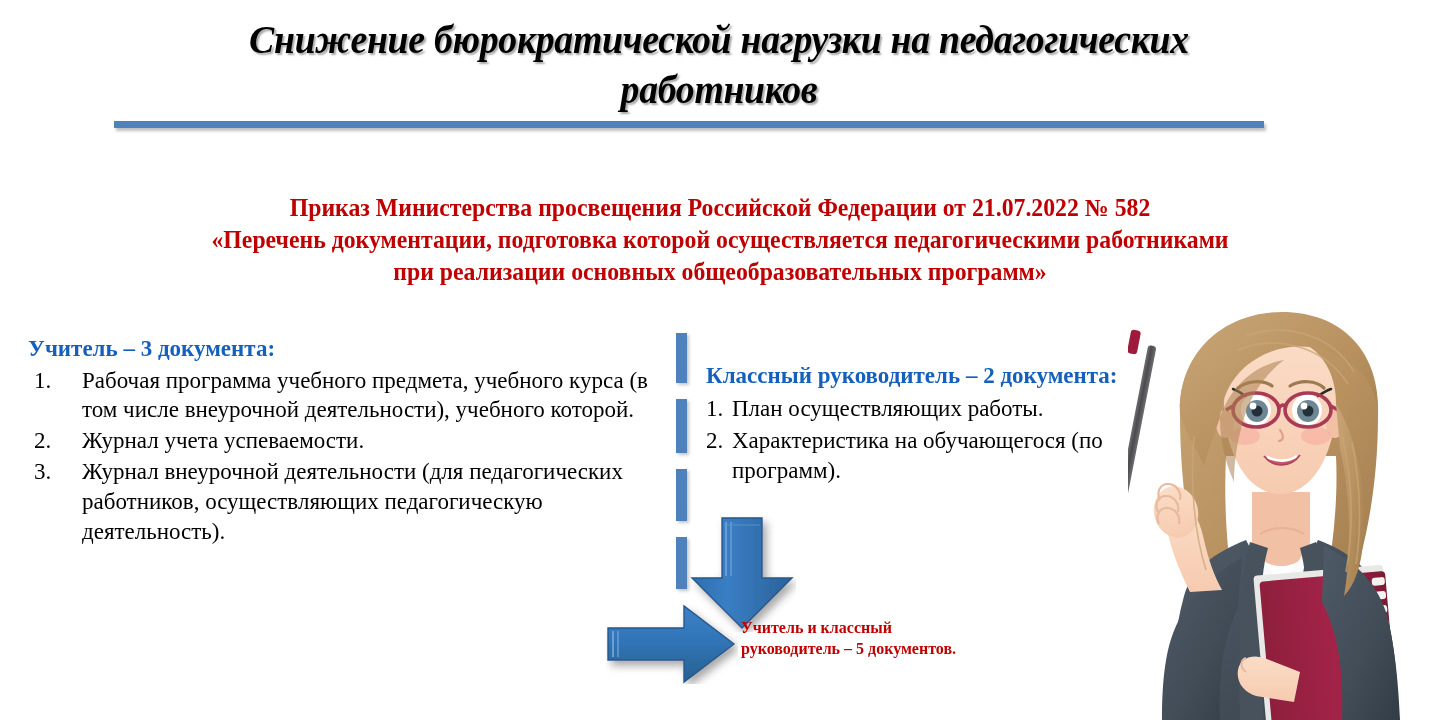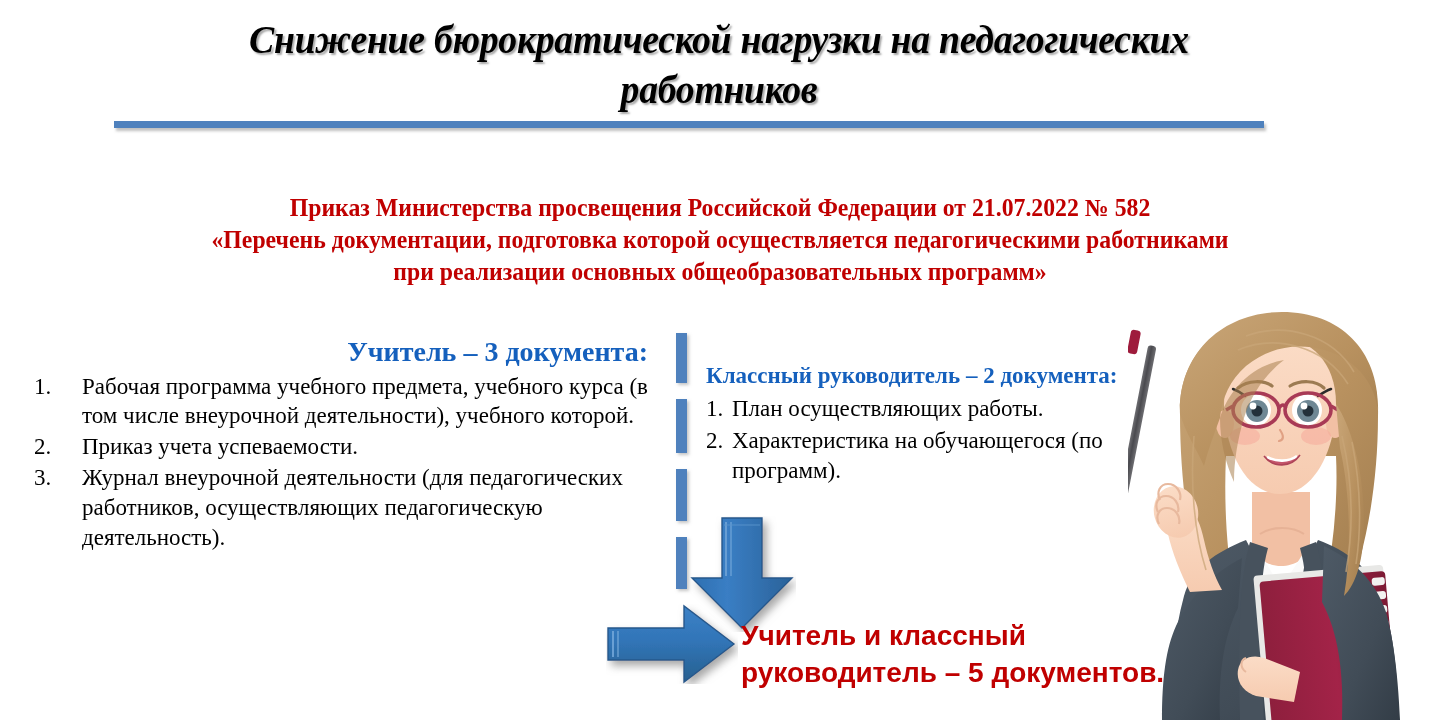--- a/index.html
+++ b/index.html
@@ -67,25 +67,24 @@
   
   #left-column {
     position: absolute;
     left: 28px;
     top: 335px;
     width: 620px;
   }
   #left-column .col-heading {
     font-family: "Liberation Serif", "DejaVu Serif", serif;
     font-weight: bold;
-    font-size: 28px;
+    font-size: 23px;
     color: #1560BD;
     margin: 0 0 3px 0;
     line-height: 1.2;
-    text-align: right;
   }
   #left-column ol.doc-list {
     margin: 0;
     padding: 0;
     list-style: none;
   }
   #left-column ol.doc-list > li {
     position: relative;
     padding-left: 54px;
     font-size: 23px;
@@ -171,23 +170,23 @@
     width: 132px;
     height: 80px;
   }
 
   
   #conclusion-text {
     position: absolute;
     left: 741px;
     top: 617px;
     width: 430px;
-    font-family: Liberation Sans, sans-serif;
+    font-family: Liberation Serif, serif;
     font-weight: bold;
-    font-size: 28px;
+    font-size: 16px;
     line-height: 1.33;
     color: #C00000;
     white-space: pre-line;
   }
 
   
   #teacher-illustration {
     position: absolute;
     left: 1128px;
     top: 296px;
@@ -209,21 +208,21 @@
 
 <div id="left-column">
   <div class="col-heading">Учитель – 3 документа:</div>
   <ol class="doc-list">
     <li>
       <span class="num">1.</span>
       <span class="txt">Рабочая программа учебного предмета, учебного курса (в том числе внеурочной деятельности), учебного которой.</span>
     </li>
     <li>
       <span class="num">2.</span>
-      <span class="txt">Приказ учета успеваемости.</span>
+      <span class="txt">Журнал учета успеваемости.</span>
     </li>
     <li>
       <span class="num">3.</span>
       <span class="txt">Журнал внеурочной деятельности (для педагогических работников, осуществляющих педагогическую деятельность).</span>
     </li>
   </ol>
 </div>
 
 <div id="dashed-divider">
   <div class="dash d1"></div>

